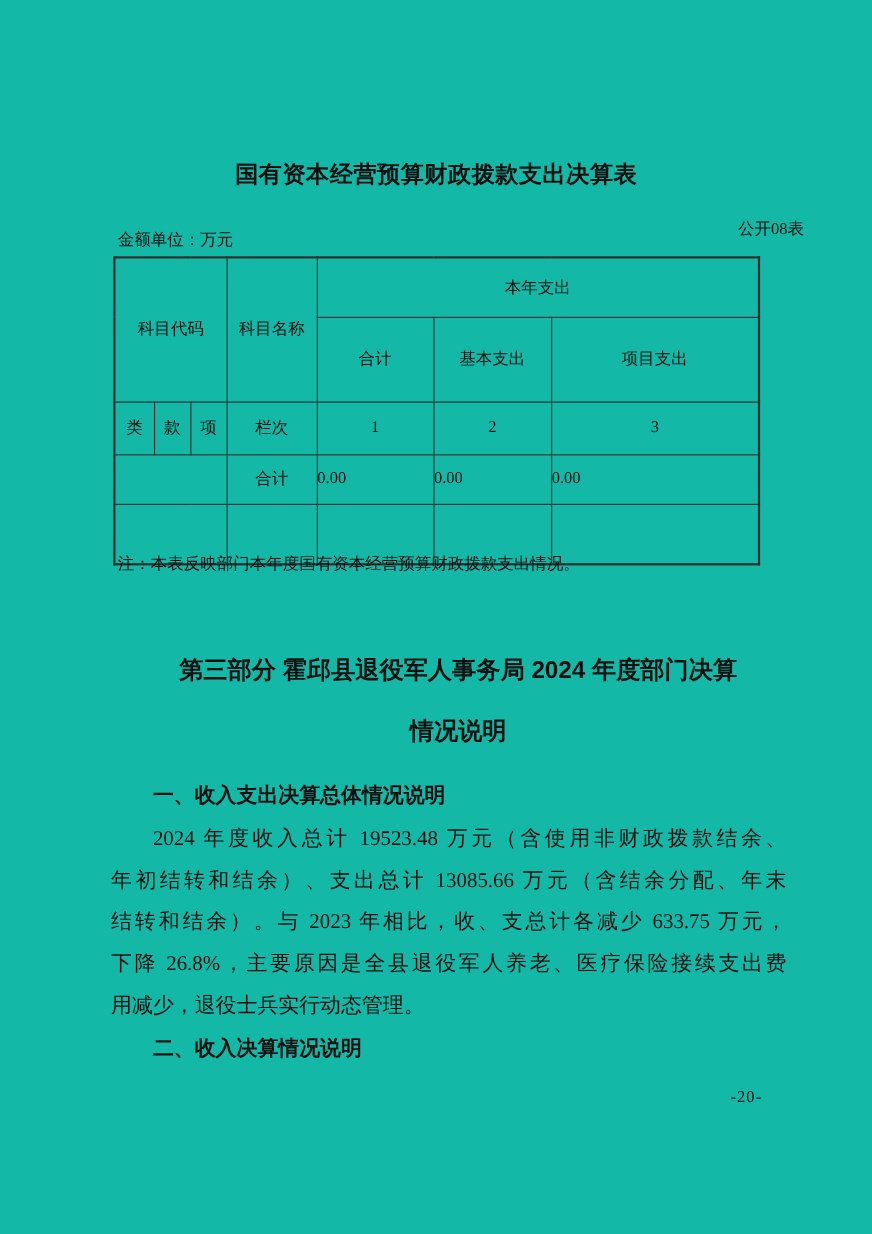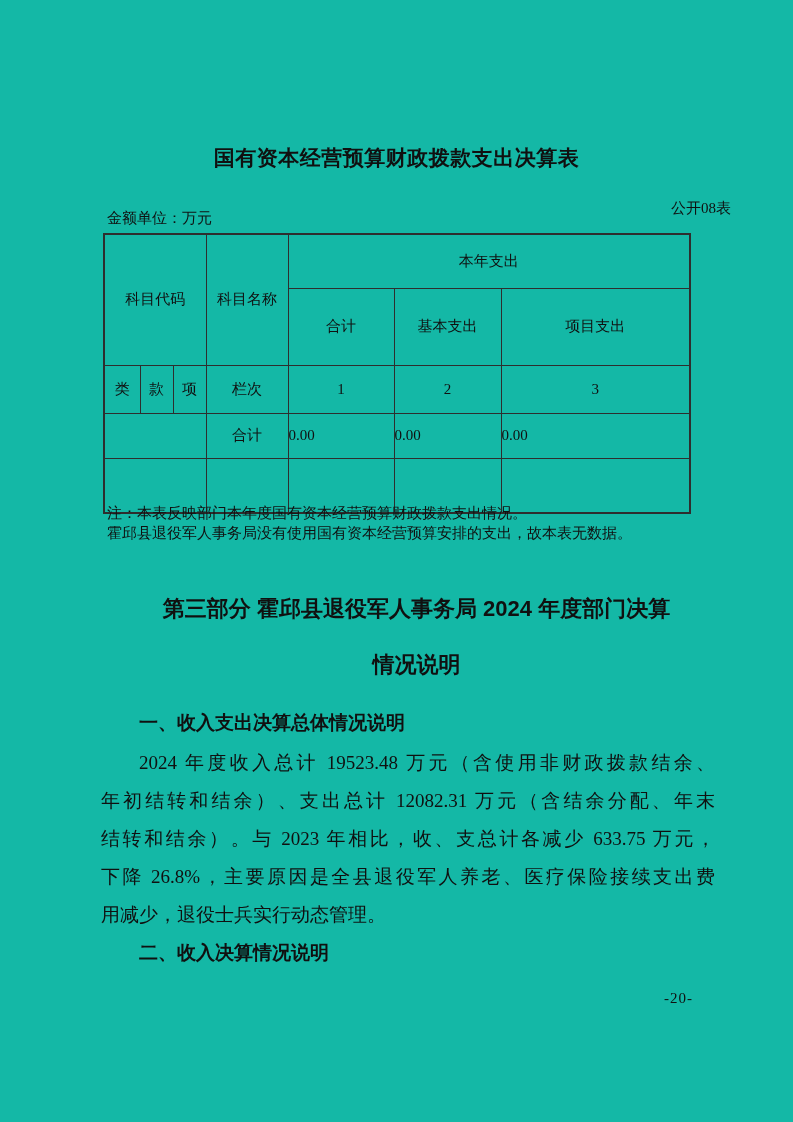--- a/index.html
+++ b/index.html
@@ -168,33 +168,32 @@
         <td></td>
         <td></td>
         <td></td>
         <td></td>
       </tr>
     </tbody>
   </table>
 
   <div class="notes">
     <div>注：本表反映部门本年度国有资本经营预算财政拨款支出情况。</div>
-    <div>霍邱县退役军人事务局没有使用国有资本经营预算安排的支出，故本表无数据。</div>
   </div>
 
   <div class="part3">
     <div class="h-line1">第三部分 霍邱县退役军人事务局 2024 年度部门决算</div>
     <div class="h-line2">情况说明</div>
   </div>
 
   <div class="sub-heading s1">一、收入支出决算总体情况说明</div>
 
   <div class="para">
     <div class="para-line">2024 年度收入总计 19523.48 万元（含使用非财政拨款结余、</div>
-    <div class="para-line">年初结转和结余）、支出总计 12082.31 万元（含结余分配、年末</div>
+    <div class="para-line">年初结转和结余）、支出总计 13085.66 万元（含结余分配、年末</div>
     <div class="para-line">结转和结余）。与 2023 年相比，收、支总计各减少 633.75 万元，</div>
     <div class="para-line">下降 26.8%，主要原因是全县退役军人养老、医疗保险接续支出费</div>
     <div class="para-line">用减少，退役士兵实行动态管理。</div>
   </div>
 
   <div class="sub-heading s2">二、收入决算情况说明</div>
 
   <div class="page-number">-20-</div>
 
 </div>

